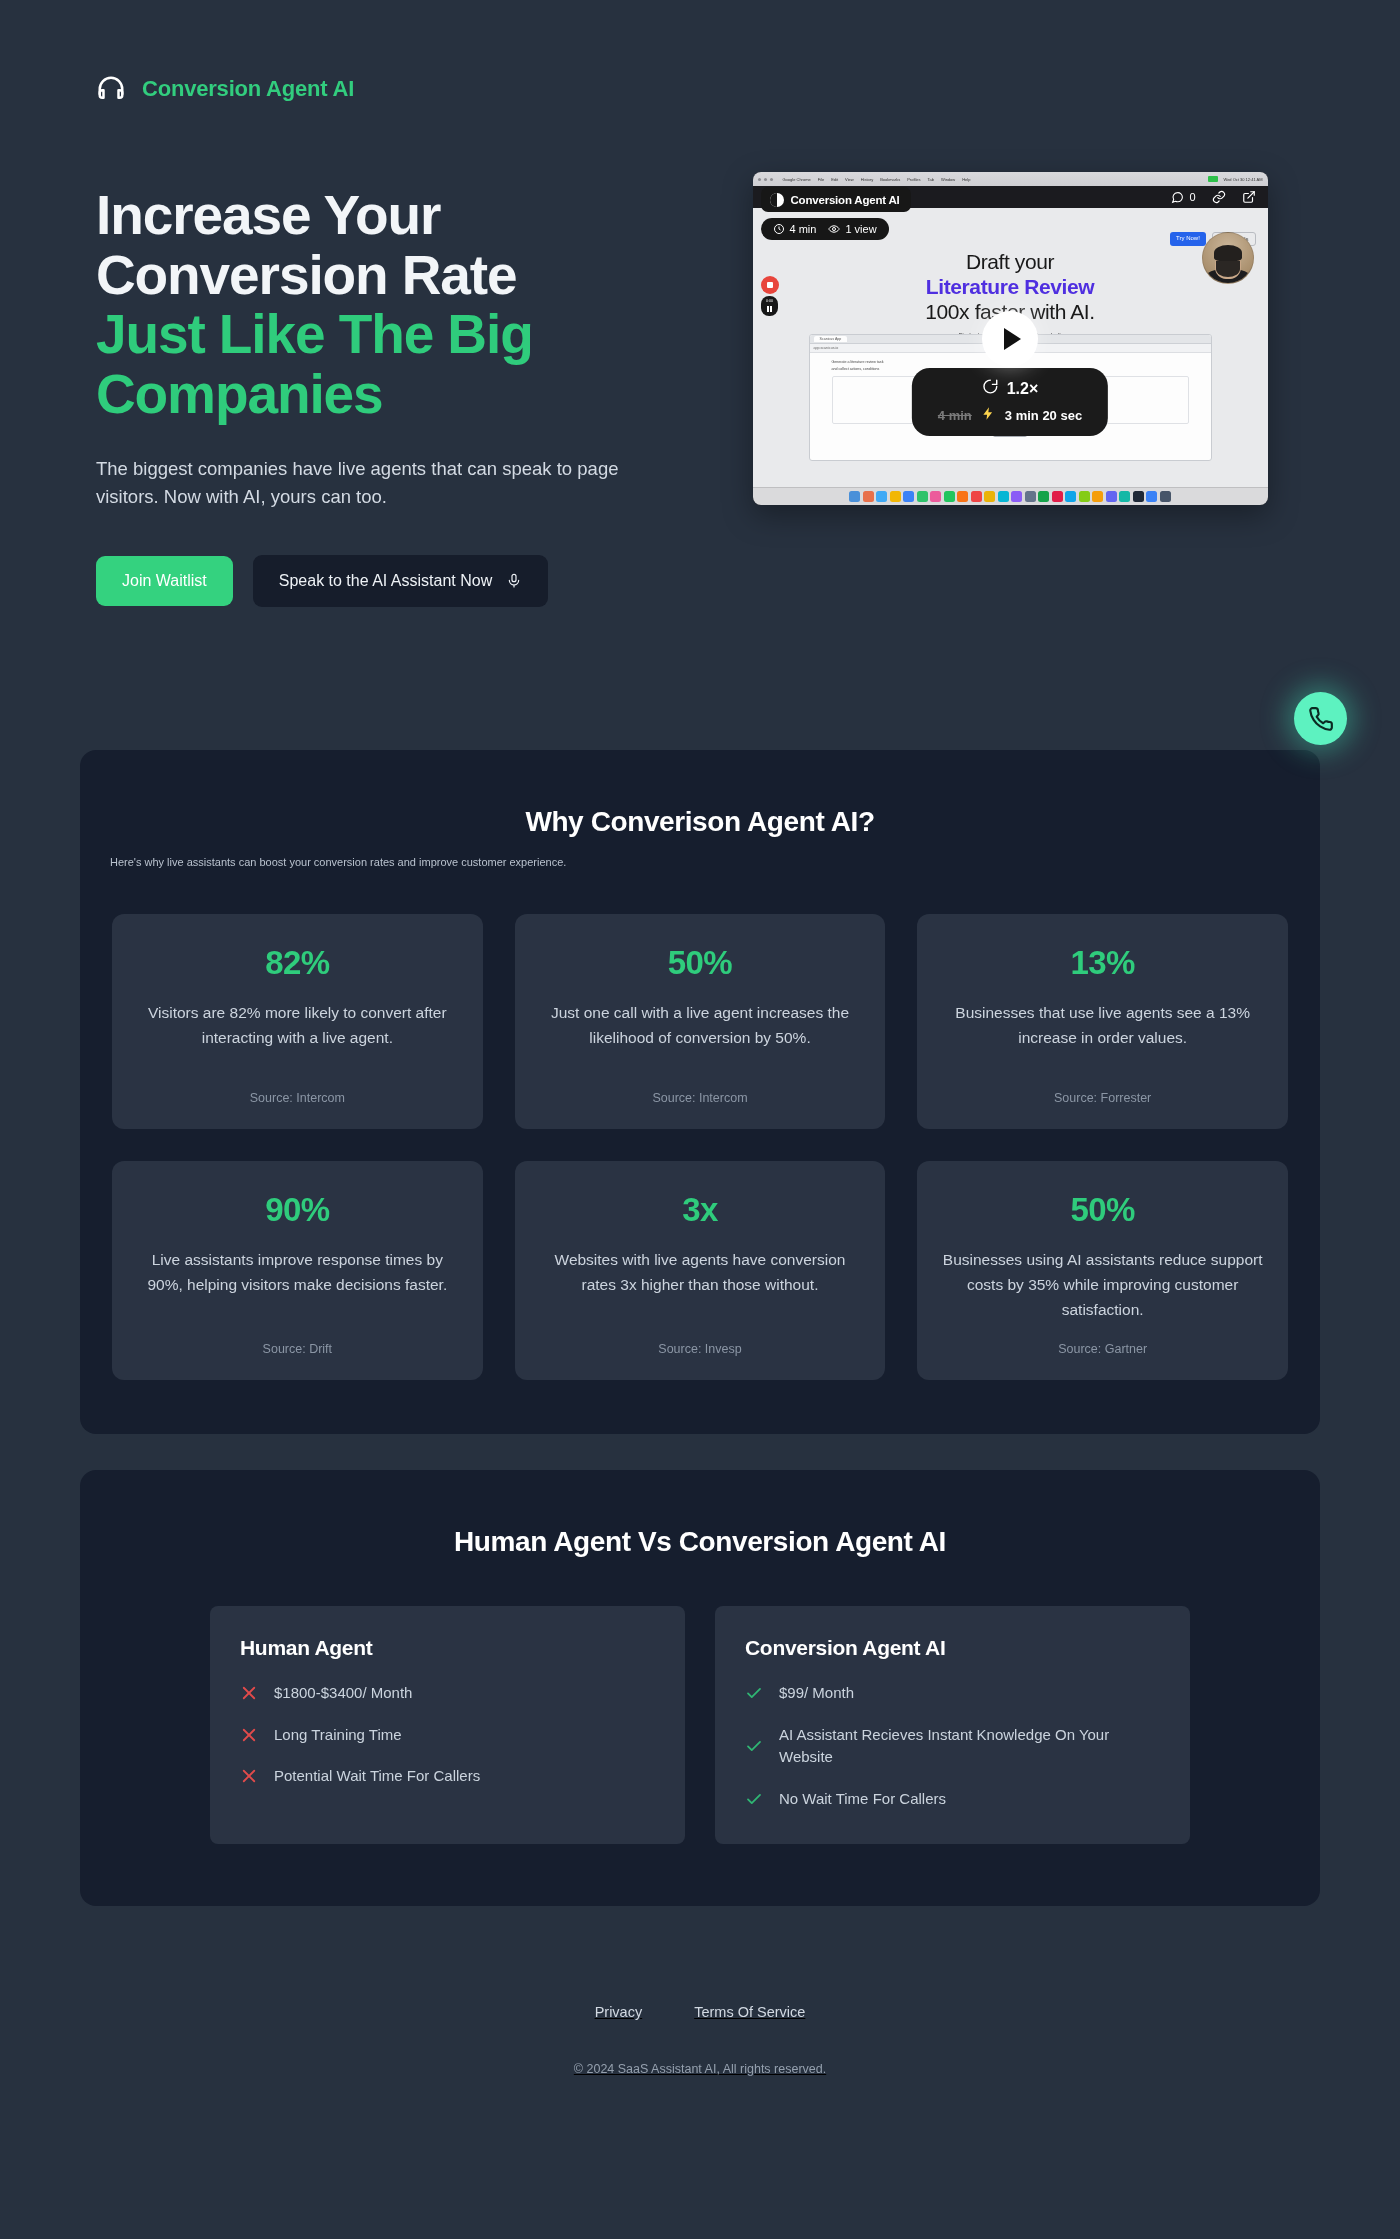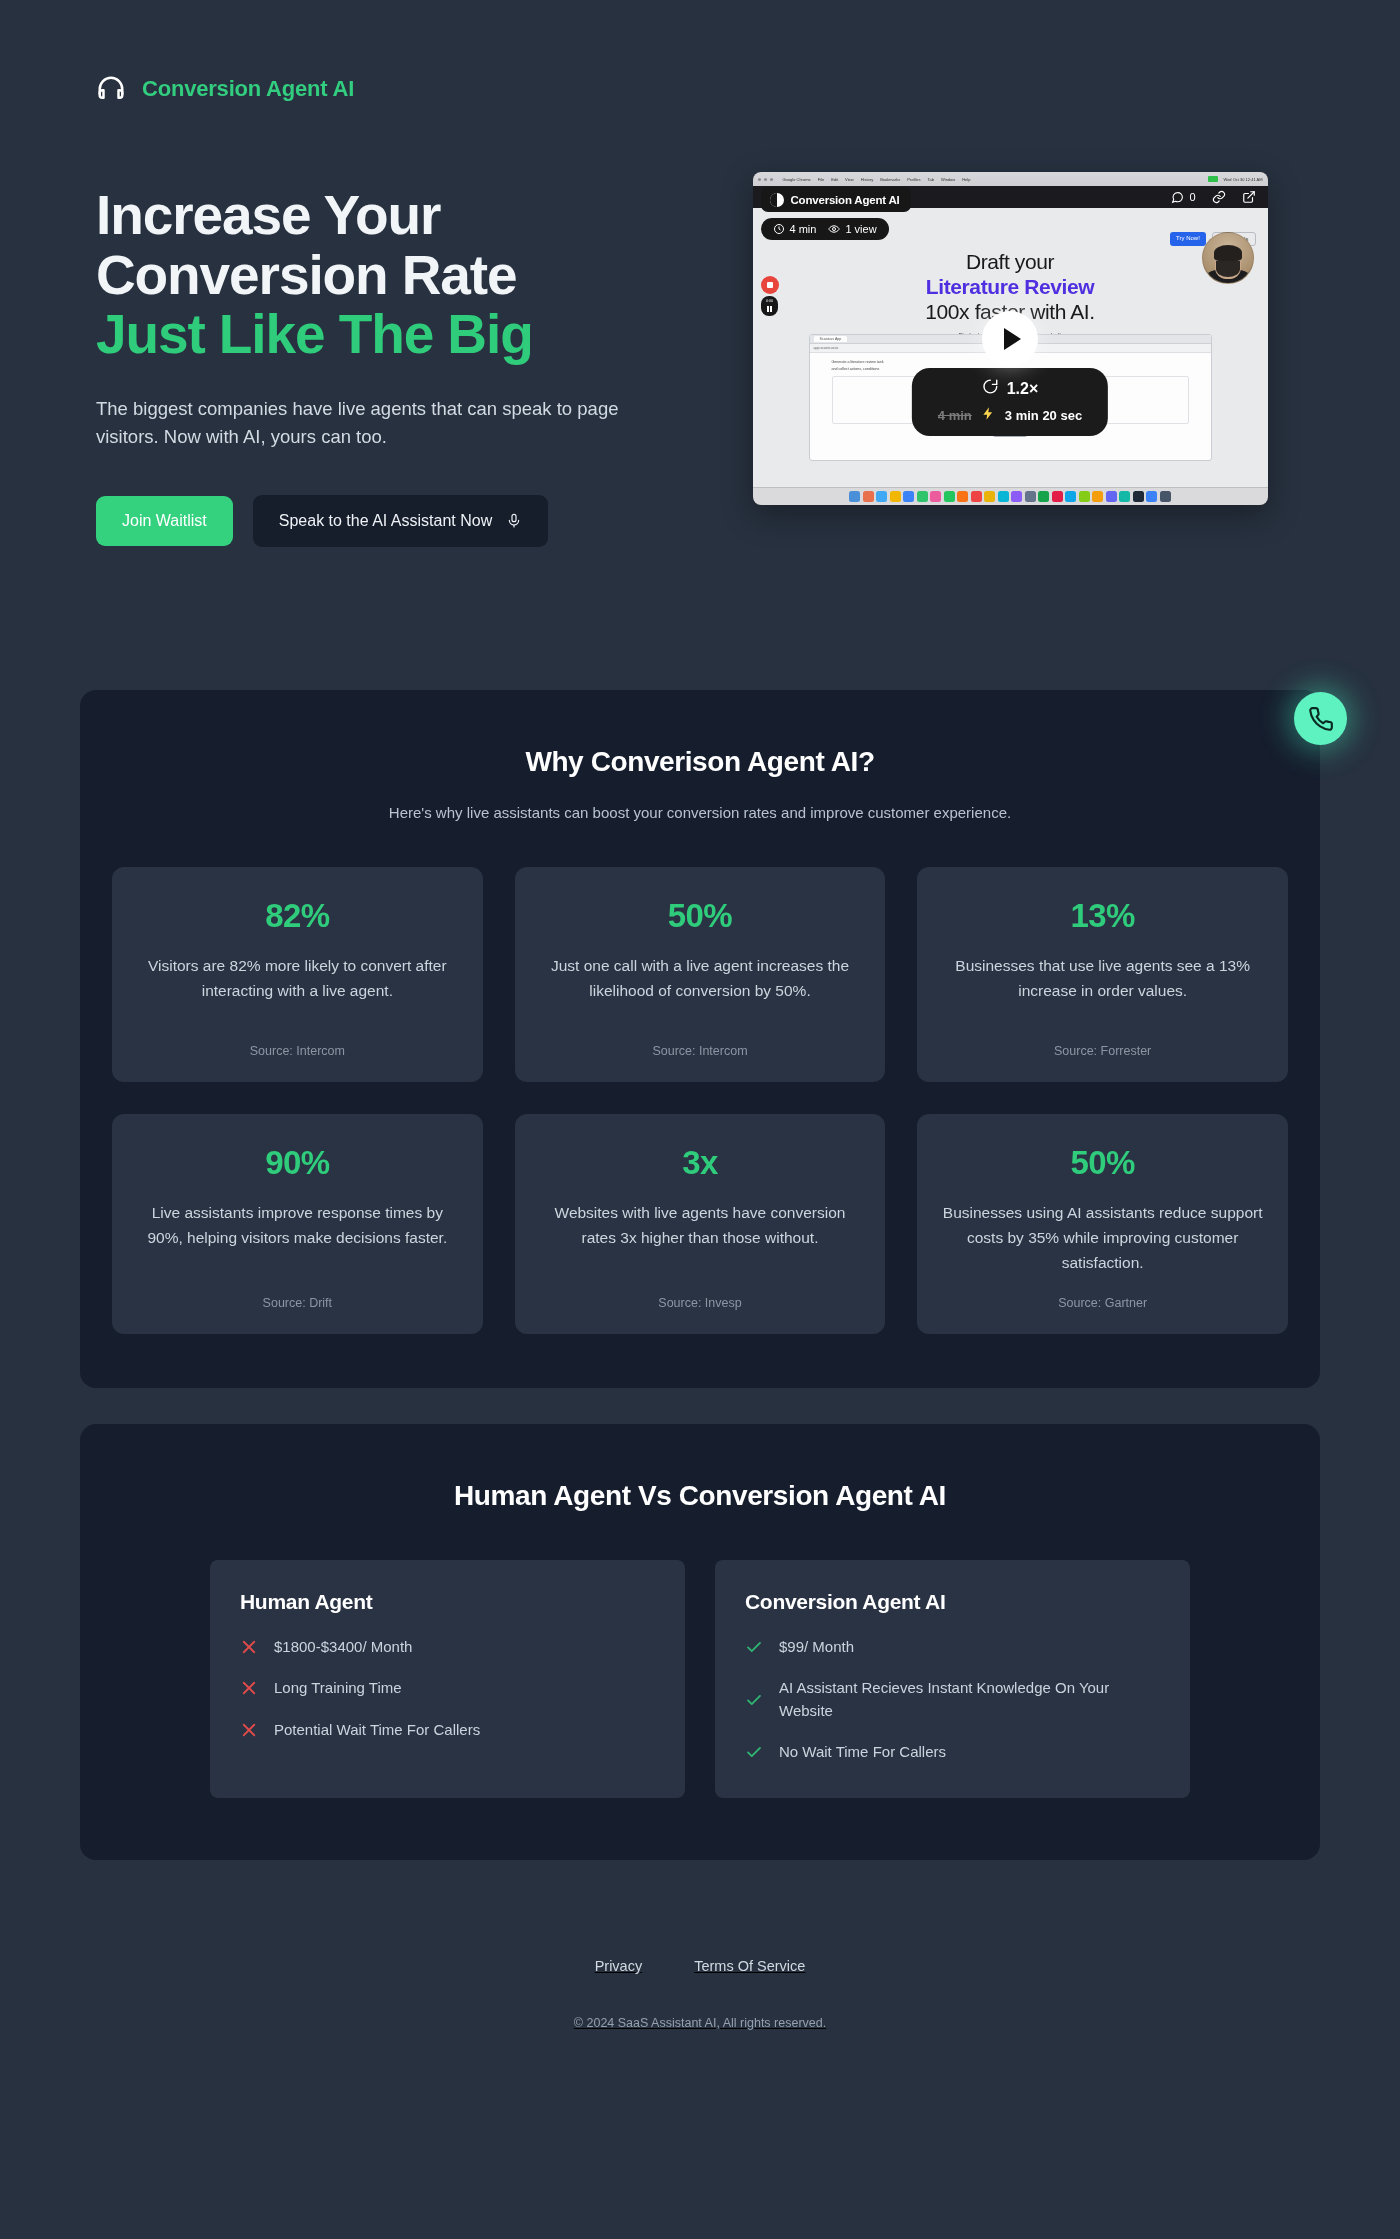--- a/index.html
+++ b/index.html
@@ -242,24 +242,23 @@
   .panel-why { margin-top: 143px; padding: 56px 30px 54px; }
   .panel-vs { margin-top: 36px; padding: 56px 30px 62px; }
   .section-title {
     text-align: center;
     color: #ffffff;
     font-size: 28px;
     font-weight: 700;
     letter-spacing: -0.4px;
   }
   .section-sub {
-    text-align: center;
     color: #b9c2ce;
-    font-size: 15px;
-    margin-top: 26px;
+    font-size: 11px;
+    margin-top: 18px;
   }
 
   .stats-grid {
     margin-top: 46px;
     display: grid;
     grid-template-columns: repeat(3, 1fr);
     gap: 32px;
     padding: 0 2px;
   }
   .stat-card {
@@ -349,20 +348,21 @@
   </span>
   <span class="brand-name">Conversion Agent AI</span>
 </header>
 
 <section class="hero">
   <div class="hero-left">
     <h1 class="hero-title">
       <span>Increase Your</span><br>
       <span>Conversion Rate</span>
       <span class="accent">Just Like The Big</span>
+      <span class="accent">Companies</span>
     </h1>
     <p class="hero-sub">The biggest companies have live agents that can speak to page visitors. Now with AI, yours can too.</p>
     <div class="hero-actions">
       <button class="btn btn-primary">Join Waitlist</button>
       <button class="btn btn-secondary">
         <span>Speak to the AI Assistant Now</span>
         <span class="mic-icon">
           <svg viewBox="0 0 24 24" fill="none" stroke="#eef2f6" stroke-width="1.8" stroke-linecap="round" width="16" height="20">
             <rect x="9" y="2" width="6" height="11" rx="3"></rect>
             <path d="M5 11a7 7 0 0 0 14 0"></path>

